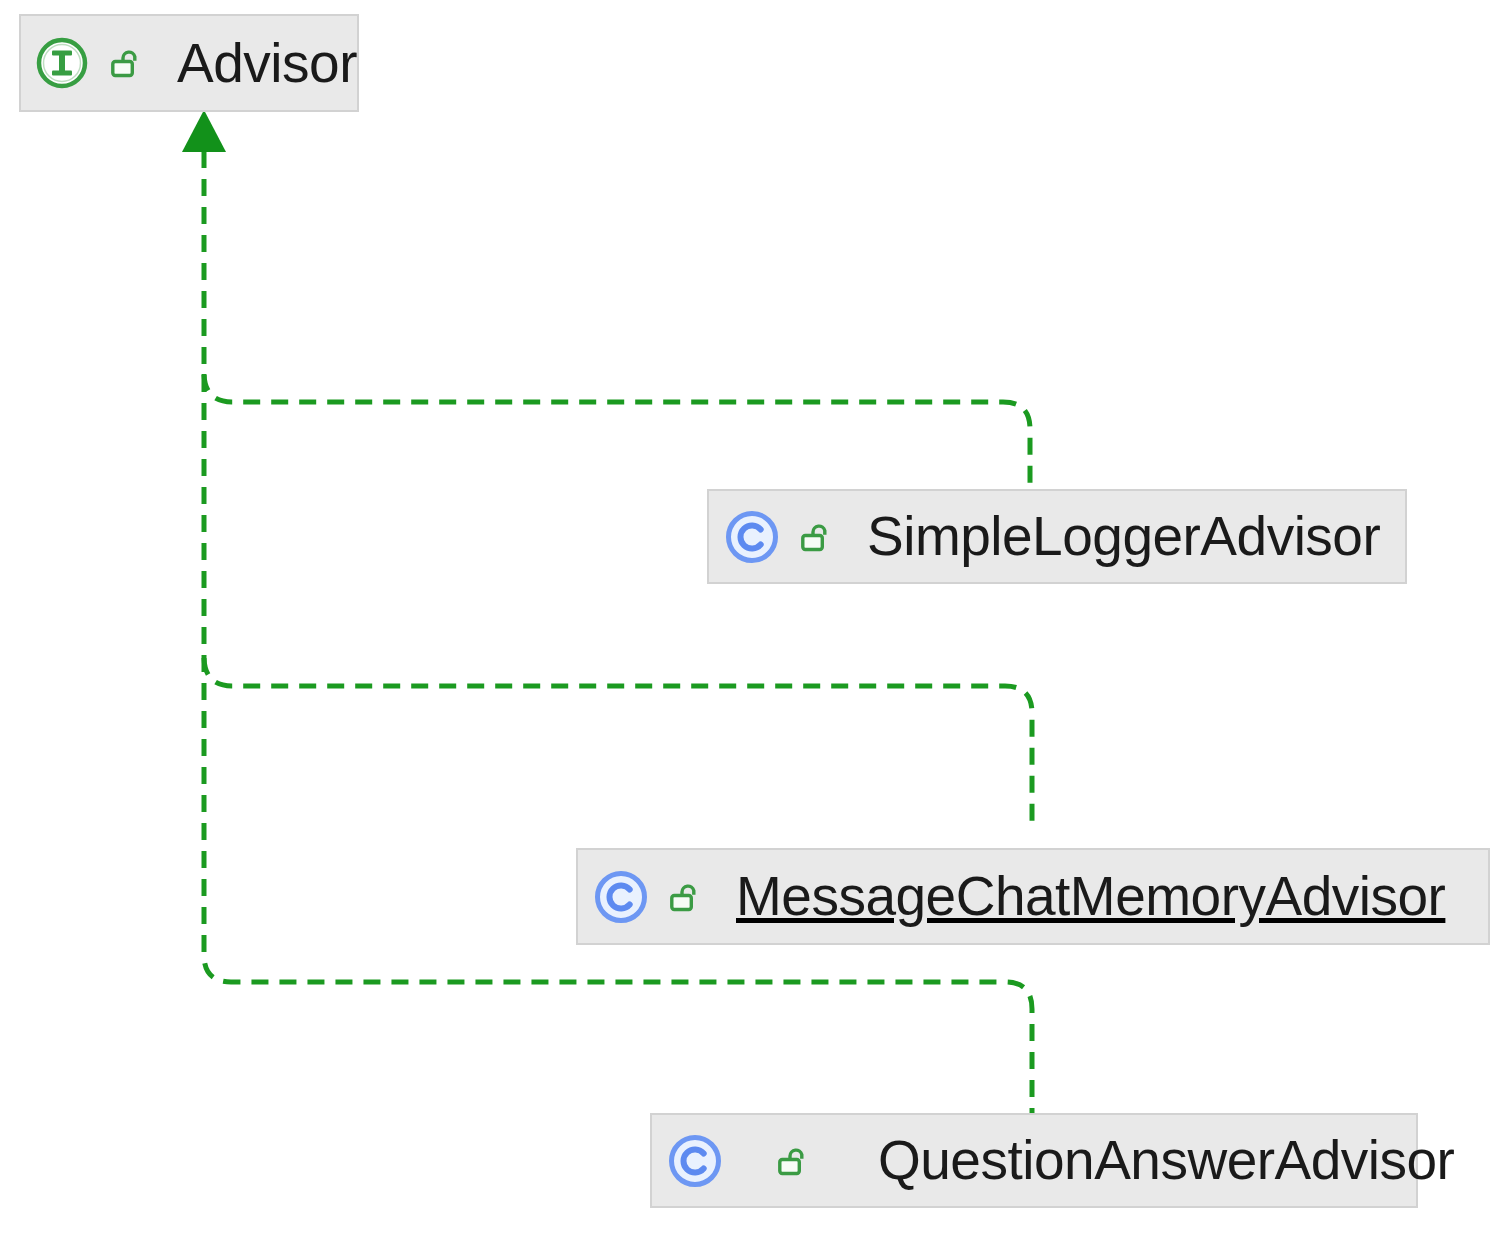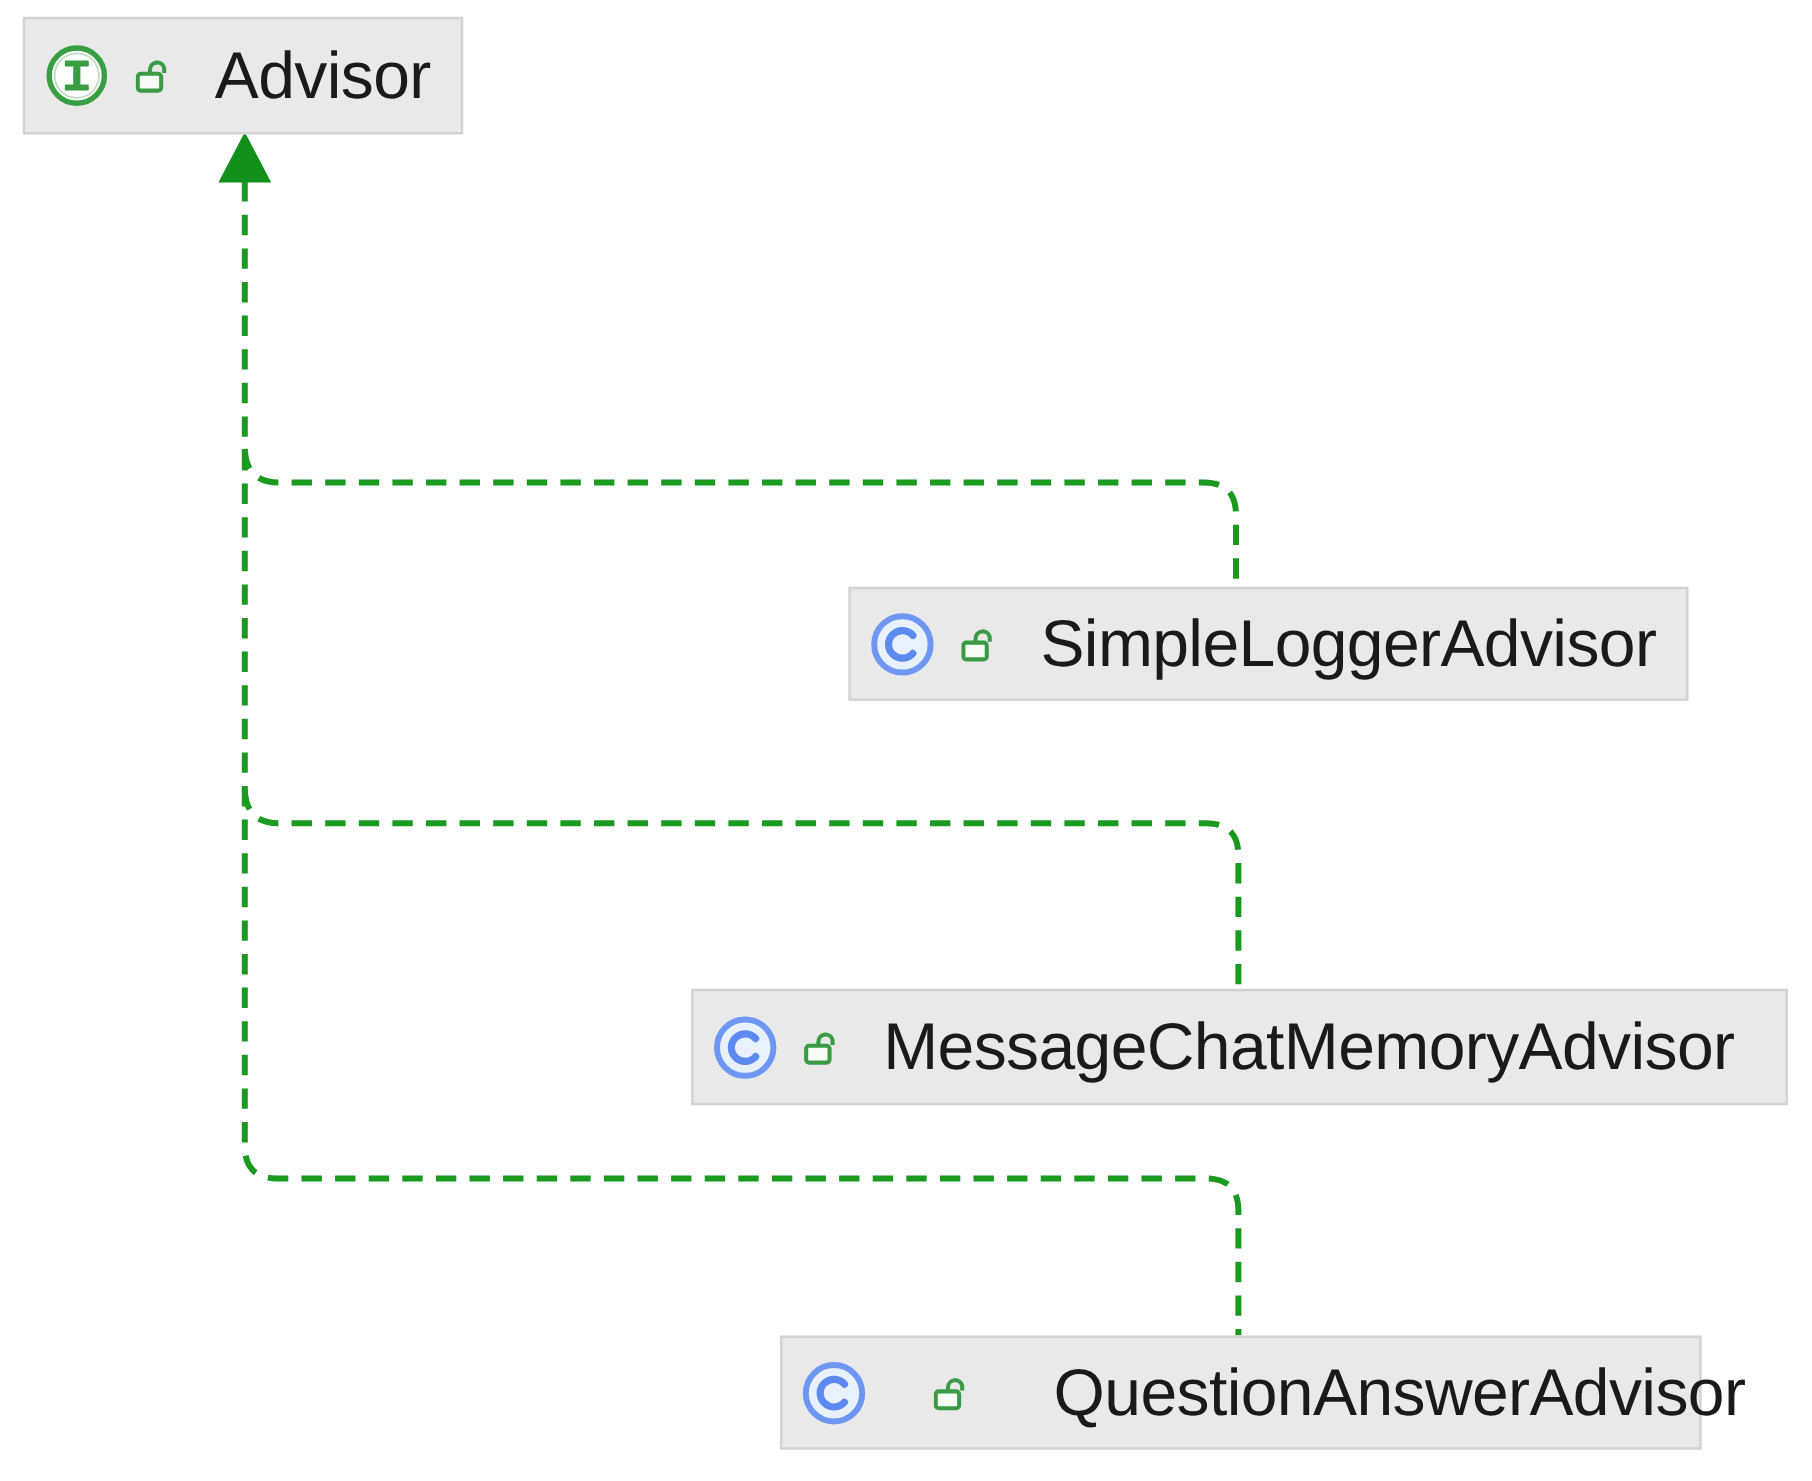--- a/index.html
+++ b/index.html
@@ -24,23 +24,23 @@
     position:absolute;display:flex;align-items:center;
     background:var(--node-bg);border:2px solid var(--node-border);
     padding-left:16px;cursor:default;
   }
   .node .kind-icon{width:54px;height:54px;flex:0 0 auto;margin-right:22px;display:block;}
   .node .lock-icon{width:30px;height:30px;flex:0 0 auto;margin-right:36px;display:block;}
   .node .label{
     font-size:55px;line-height:1;color:var(--label-text);
     white-space:nowrap;letter-spacing:-0.5px;
   }
-  .node-advisor              {left:19px;  top:14px;   width:367px; height:98px;}
+  .node-advisor              {left:19px;  top:14px;   width:340px; height:98px;justify-content:flex-end;}
   .node-simple-logger        {left:683px; top:489px;  width:700px; height:95px;margin-left:24px;}
-  .node-message-chat-memory  {left:576px; top:824px;  width:914px; height:97px;}
+  .node-message-chat-memory  {left:576px; top:848px;  width:914px; height:97px;text-decoration:underline;}
   .node-question-answer      {left:650px; top:1113px; width:768px; height:95px;gap:34px;}
 </style>
 </head>
 <body>
 
 <div class="canvas">
 
   <svg class="edges-svg" viewBox="0 0 1510 1234" xmlns="http://www.w3.org/2000/svg">
 
     <path class="edge" d="M 204 151 L 204 955 Q 204 982 231 982 L 1005 982 Q 1032 982 1032 1009 L 1032 1113"></path>

